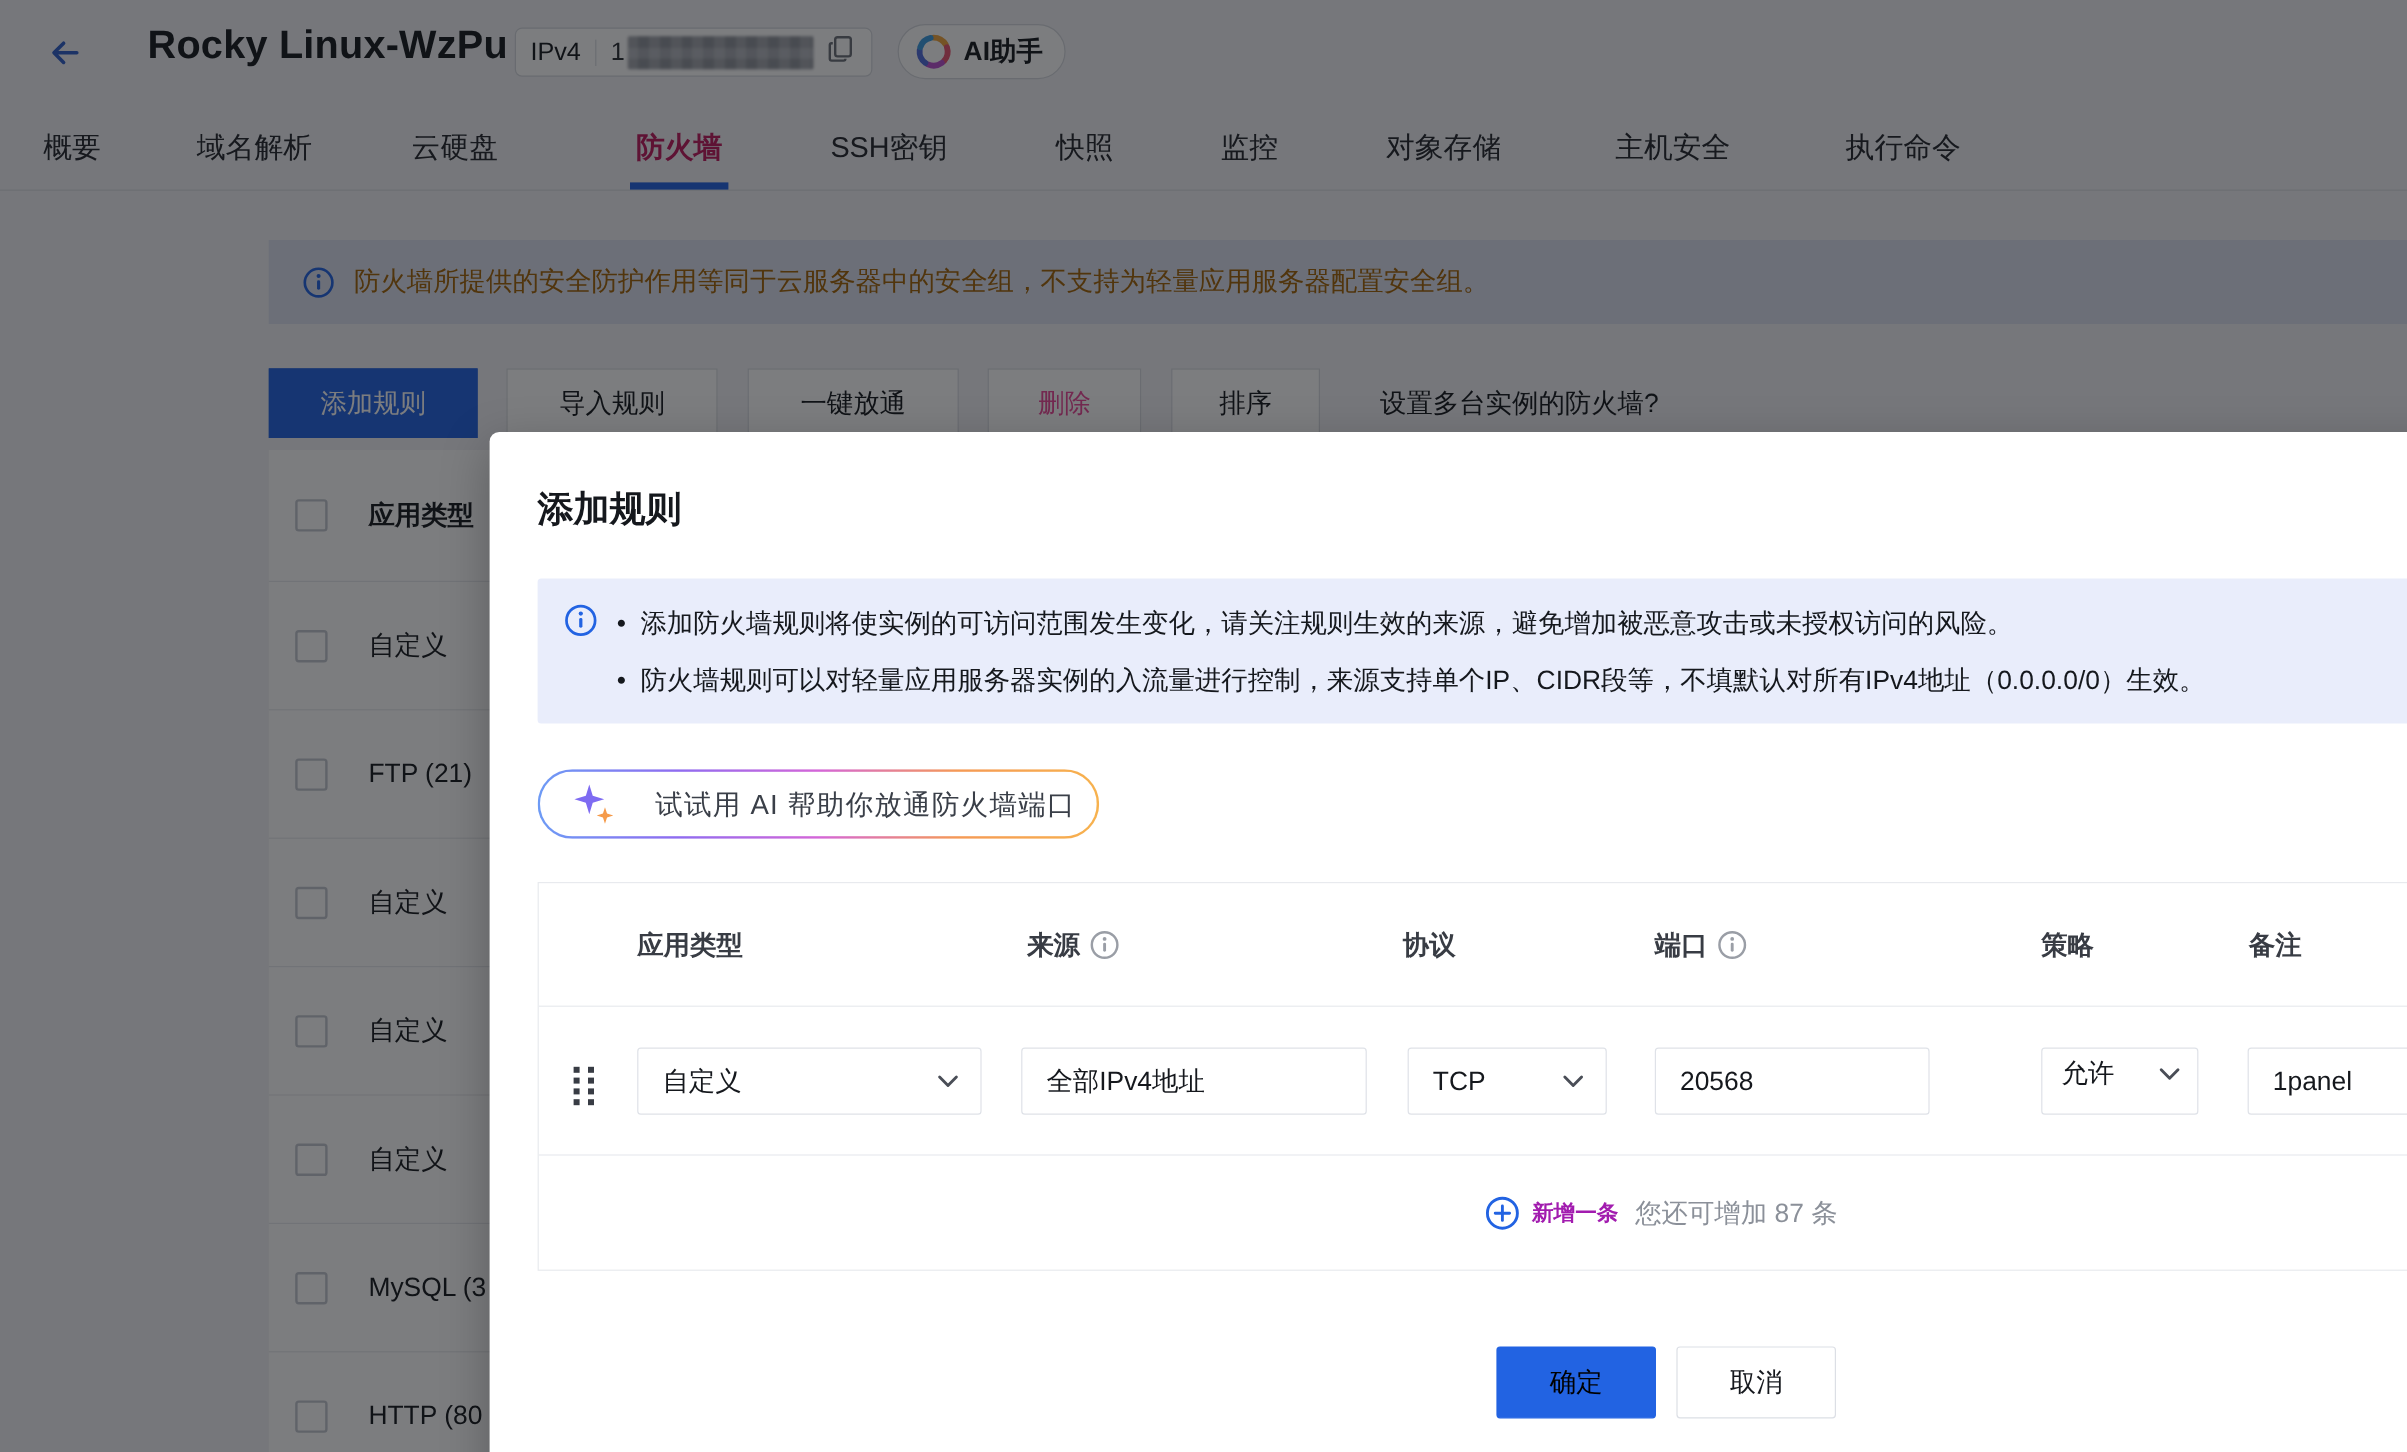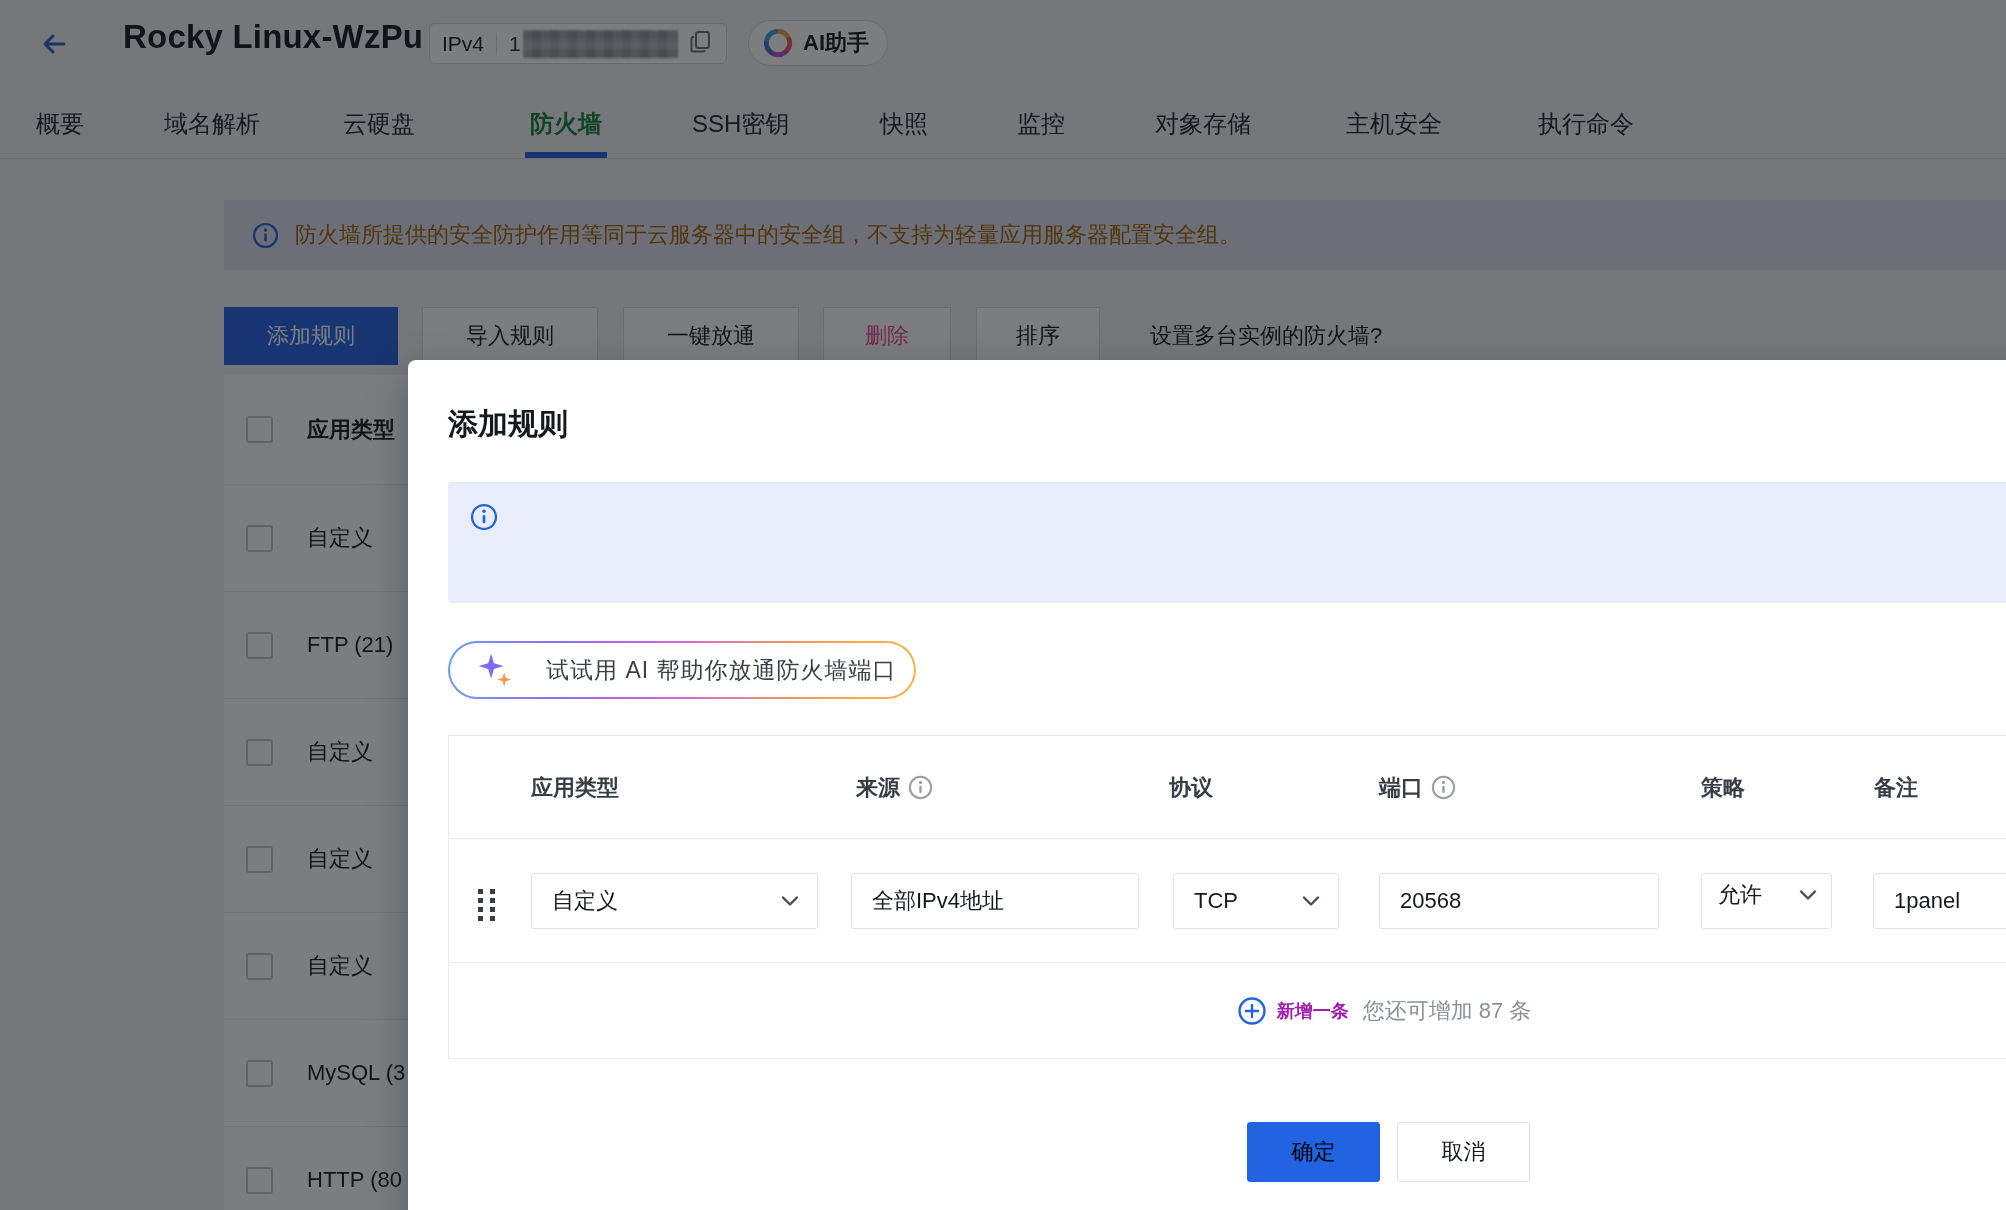--- a/index.html
+++ b/index.html
@@ -24,21 +24,21 @@
       repeating-linear-gradient(0deg, rgba(125,128,136,.45) 0 9px, rgba(170,173,180,.55) 9px 18px),
       repeating-linear-gradient(90deg, #c2c5cb 0 9px, #9ea2aa 9px 18px); }
   .copy-ic { margin-left:10px; cursor:pointer; }
   .ai-entry { position:absolute; left:748px; top:20px; height:46px; padding:0 18px 0 12px; background:#fff;
     border:1px solid #d5d8de; border-radius:23px; display:flex; align-items:center; gap:8px; cursor:pointer; }
   .ai-entry-label { font-size:22px; font-weight:600; color:#15181d; }
 
   
   .tabs { position:absolute; left:0; top:90px; width:2006px; height:69px; border-bottom:1px solid #dcdee3; background:#f1f2f6; }
   .tab { position:absolute; top:0; height:68px; line-height:68px; font-size:24px; color:#23262d; cursor:pointer; white-space:nowrap; }
-  .tab.active { font-weight:700; color:#15803d; }
+  .tab.active { font-weight:700; color:#be185d; }
   .tab.active::after { content:""; position:absolute; left:-5px; right:-5px; bottom:0; height:6px; background:#2263e2; }
 
   
   .banner { position:absolute; left:224px; top:200px; width:1782px; height:70px; background:#dce1ef;
     display:flex; align-items:center; }
   .banner-text { font-size:22px; color:#a16207; margin-left:16px; }
   .banner .ic { margin-left:28px; flex:0 0 auto; }
 
   
   .btn { position:absolute; top:307px; height:58px; font-size:22px; text-align:center; line-height:56px;
@@ -209,20 +209,24 @@
 
   <div class="modal">
     <div class="m-title">添加规则</div>
 
     <div class="notice">
       <svg class="ic" width="28" height="28" viewBox="0 0 27 27">
         <circle cx="13.5" cy="13.5" r="11.5" fill="none" stroke="#2263e2" stroke-width="2.2"></circle>
         <rect x="12.2" y="11.5" width="2.6" height="8" rx="1.2" fill="#2263e2"></rect>
         <circle cx="13.5" cy="8" r="1.7" fill="#2263e2"></circle>
       </svg>
+      <ul>
+        <li>添加防火墙规则将使实例的可访问范围发生变化，请关注规则生效的来源，避免增加被恶意攻击或未授权访问的风险。</li>
+        <li>防火墙规则可以对轻量应用服务器实例的入流量进行控制，来源支持单个IP、CIDR段等，不填默认对所有IPv4地址（0.0.0.0/0）生效。</li>
+      </ul>
     </div>
 
     <div class="ai-pill">
       <svg class="sparkles" width="34" height="34" viewBox="0 0 26 26">
         <path d="M10 0.5 L12.2 7.8 L19.5 10 L12.2 12.2 L10 19.5 L7.8 12.2 L0.5 10 L7.8 7.8 Z" fill="#7e6bf2"></path>
         <path d="M20 15 L21.3 19 L25.3 20.3 L21.3 21.6 L20 25.6 L18.7 21.6 L14.7 20.3 L18.7 19 Z" fill="#f59b4b"></path>
       </svg>
       <span class="ai-pill-label">试试用 AI 帮助你放通防火墙端口</span>
     </div>
 
@@ -283,21 +287,21 @@
           <input class="txt" type="text" value="全部IPv4地址" style="">
         </div>
 
         <div class="field sel" style="left:724px;width:166px">
           <span class="val">TCP</span>
           <svg width="18" height="12" viewBox="0 0 18 12">
             <path d="M2 2.5 L9 9.5 L16 2.5" fill="none" stroke="#4a4e57" stroke-width="2.4" stroke-linecap="round" stroke-linejoin="round"></path>
           </svg>
         </div>
 
-        <div class="field" style="left:930px;width:280px">
+        <div class="field" style="left:930px;width:229px">
           <input class="txt" type="text" value="20568" style="">
         </div>
 
         <div class="field sel" style="left:1252px;width:131px;padding:0 14px 12px 16px">
           <span class="val">允许</span>
           <svg width="18" height="12" viewBox="0 0 18 12">
             <path d="M2 2.5 L9 9.5 L16 2.5" fill="none" stroke="#4a4e57" stroke-width="2.4" stroke-linecap="round" stroke-linejoin="round"></path>
           </svg>
         </div>
 

